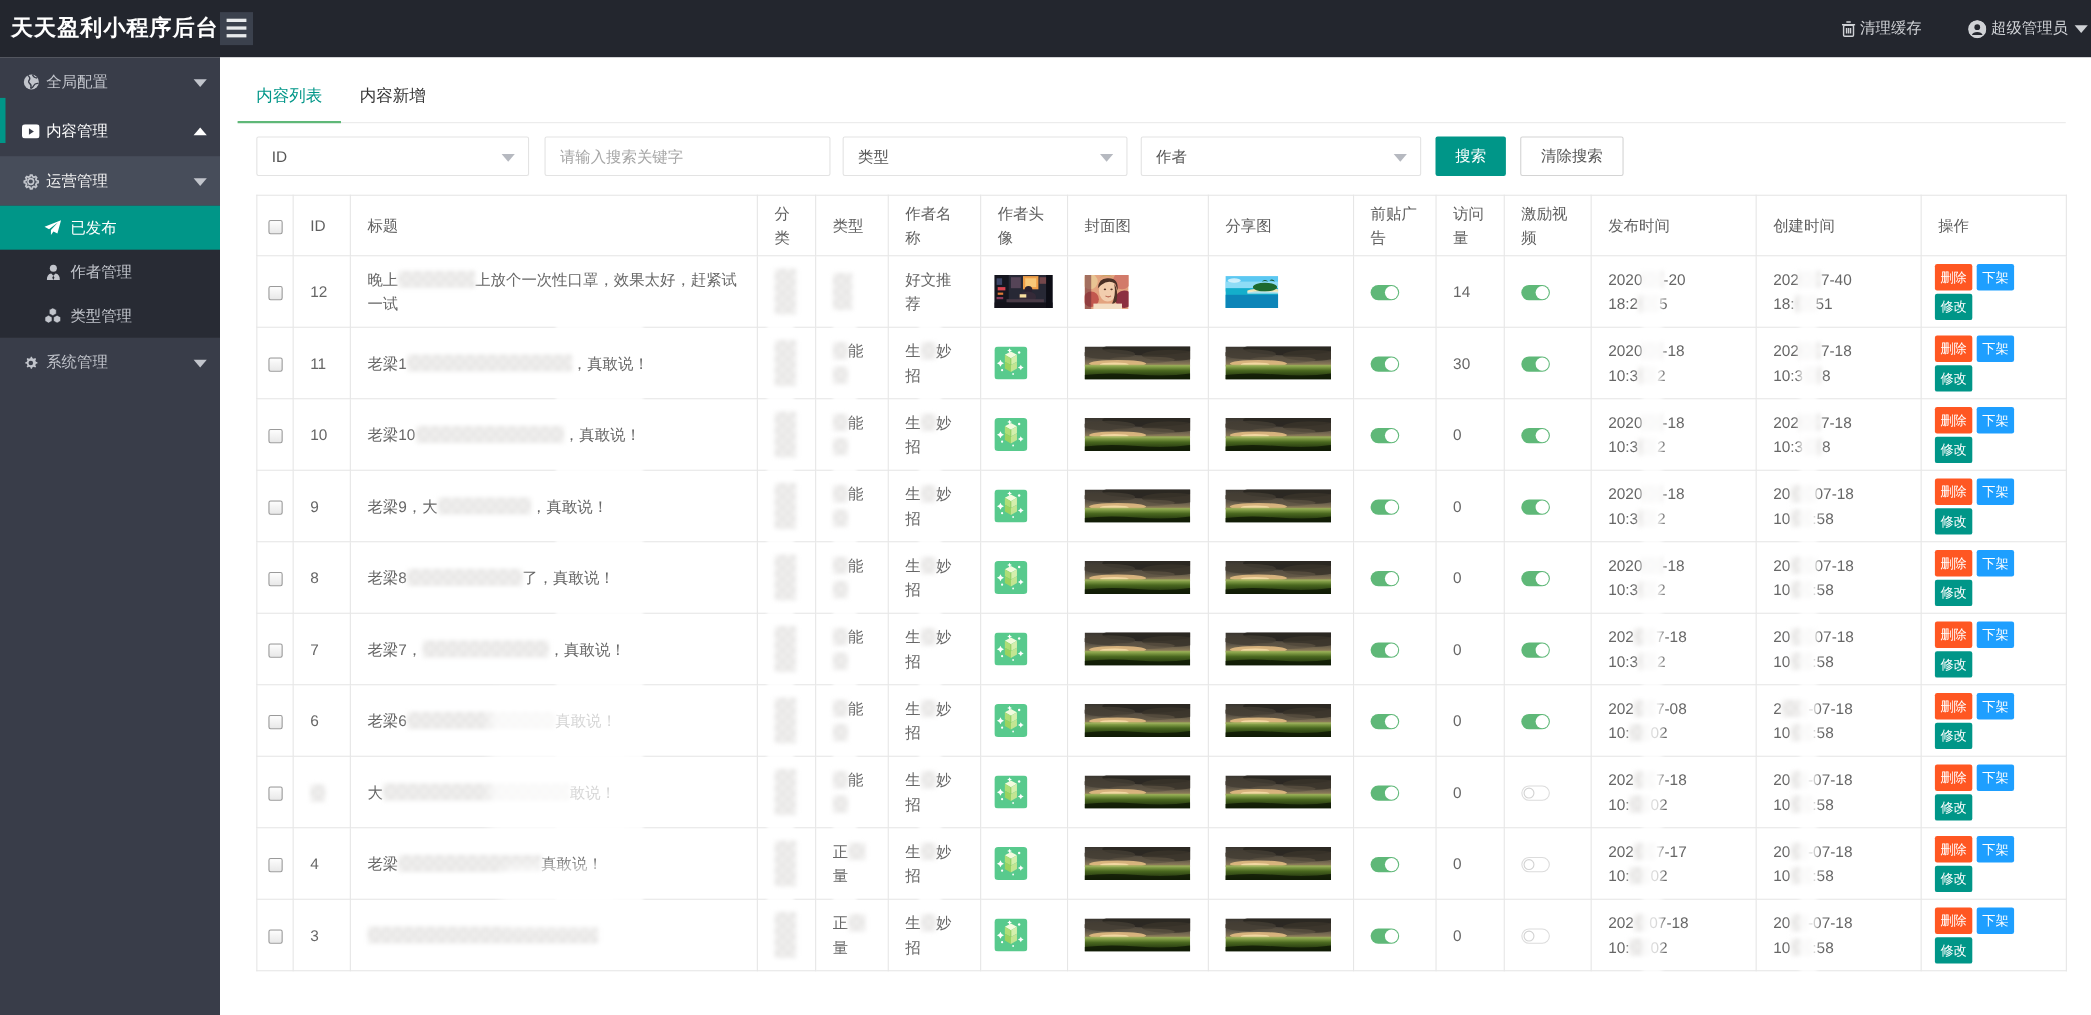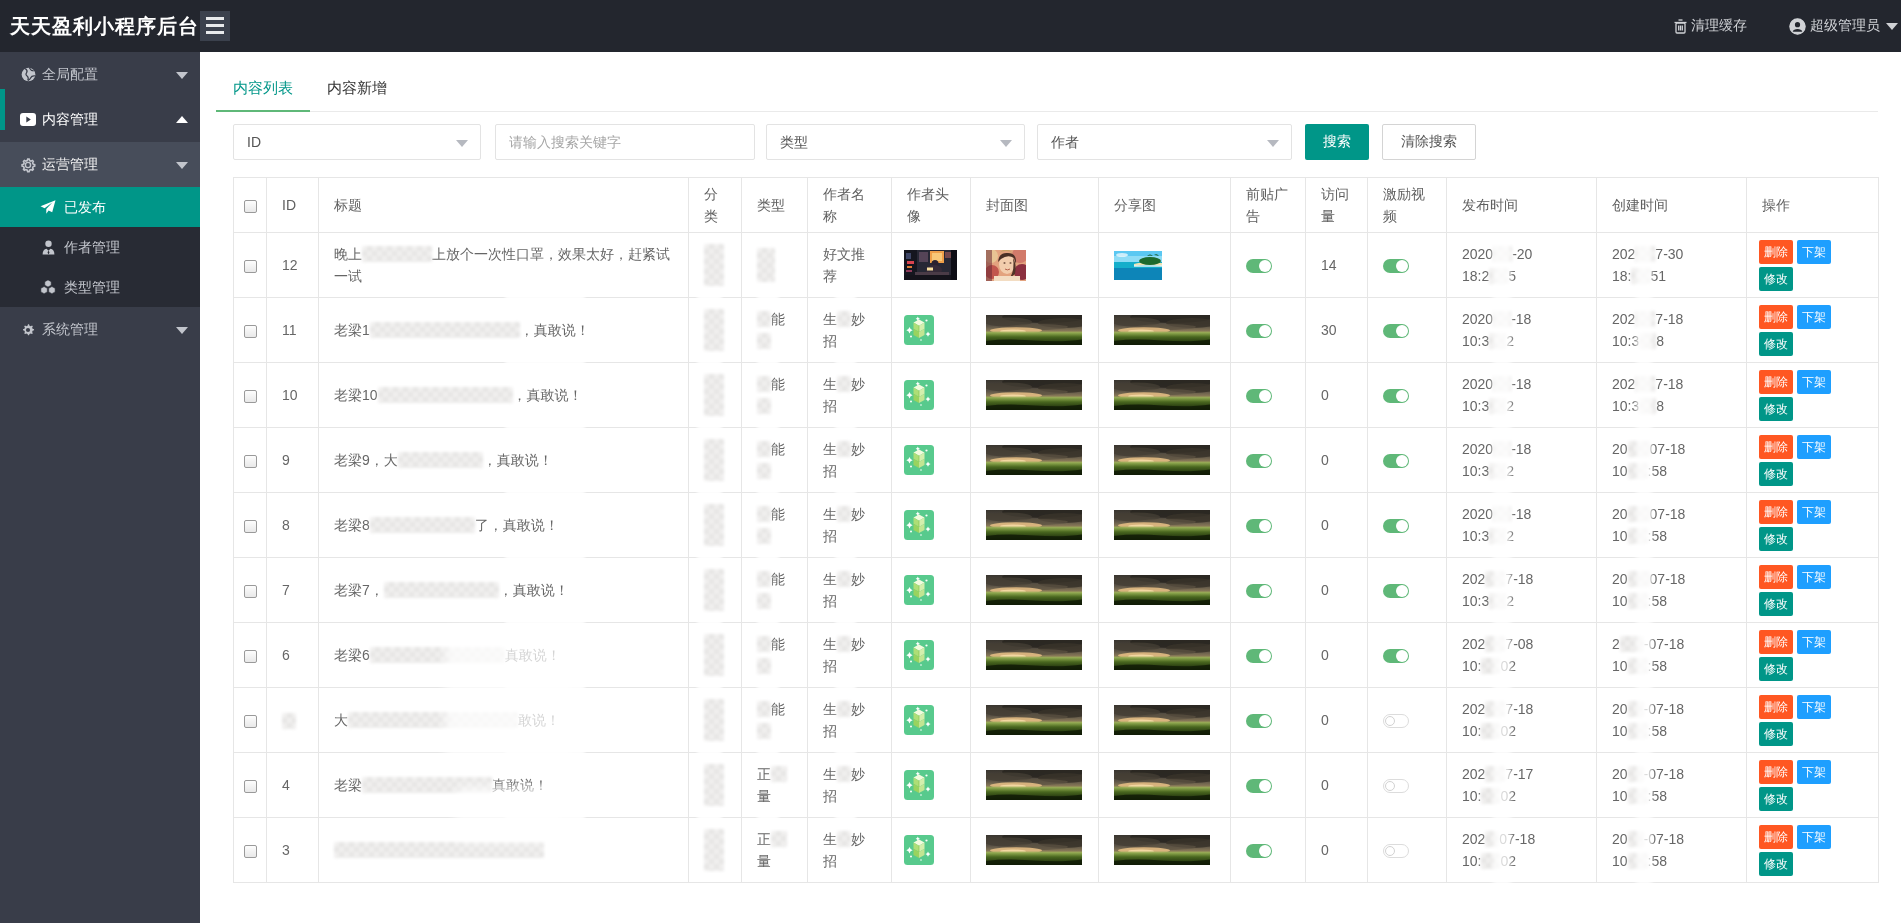--- a/index.html
+++ b/index.html
@@ -315,21 +315,21 @@
                   <ellipse cx="8" cy="4" rx="6" ry="2" fill="#eaf8fd" opacity=".8"></ellipse>
                   <path d="M20 13 q10 -3 28 -1 l0 3 q-16 -2 -28 0z" fill="#f0e3b2"></path>
                   <ellipse cx="36" cy="10" rx="11" ry="4" fill="#1d6a2e"></ellipse>
                   <path d="M33 5 q3 -3 6 0 q-3 -1 -6 0z M40 4 q3 -2 5 1 q-3 -1 -5 -1z" fill="#14541f"></path>
                   <rect x="20" y="14" width="28" height="2" fill="#e8f6fa" opacity=".7"></rect>
                 </svg></span></td>
             <td><span class="toggle on"><span class="knob"></span></span></td>
             <td>14</td>
             <td><span class="toggle on"><span class="knob"></span></span></td>
             <td><span>2020</span><span class="censor inline" style="width:19px;"></span><span>-20</span><br><span>18:2</span><span class="censor inline" style="width:19px;"></span><span>5</span></td>
-            <td><span>202</span><span class="censor inline" style="width:20px;"></span><span>7-30</span><br><span>18:</span><span class="censor inline" style="width:19px;"></span><span>51</span></td>
+            <td><span>202</span><span class="censor inline" style="width:20px;"></span><span>7-40</span><br><span>18:</span><span class="censor inline" style="width:19px;"></span><span>51</span></td>
             <td class="ops"><span class="op-btn op-del">删除</span><span class="op-btn op-down">下架</span><span class="op-btn op-edit">修改</span></td>
           </tr>
           <tr>
             <td class="cell-center"><span class="cb"></span></td>
             <td><span>11</span></td>
             <td><span>老梁1</span><span class="censor inline" style="width:150px;"></span><span>，真敢说！</span></td>
             <td><span class="censor" style="width:20px;height:42px;"></span></td>
             <td><span class="censor inline" style="width:14px;"></span><span>能</span><span class="censor inline" style="width:14px;"></span></td>
             <td><span>生</span><span class="censor inline" style="width:14px;"></span><span>妙</span><span>招</span></td>
             <td style="padding-left:12px;padding-right:0"><span class="thumb"><svg width="30" height="30" viewBox="0 0 30 30">

